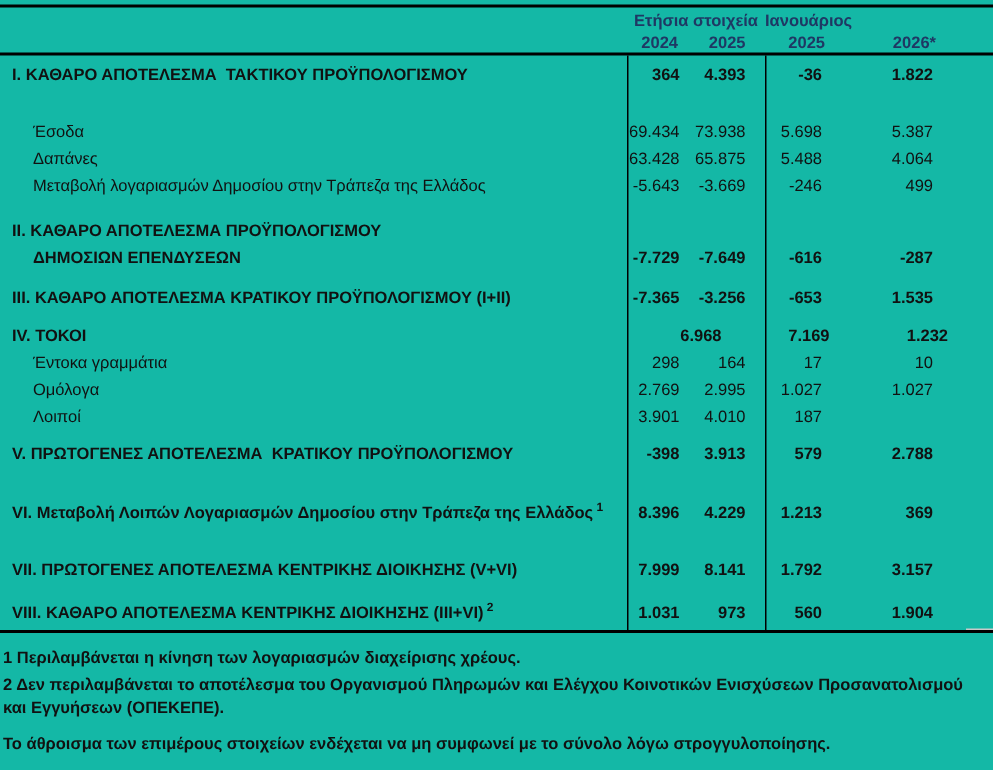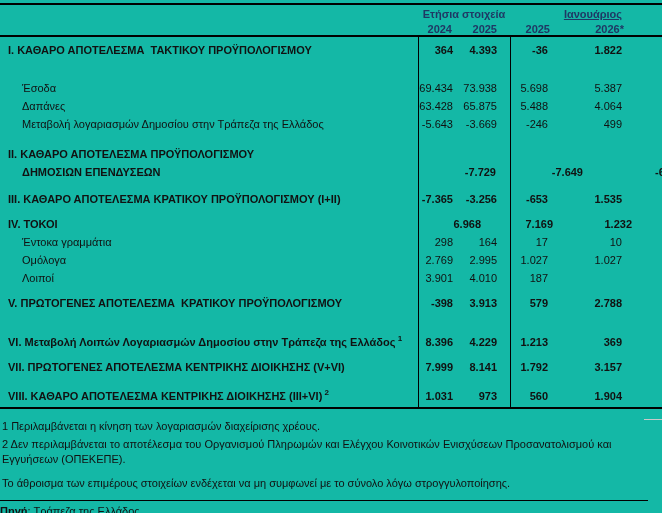--- a/index.html
+++ b/index.html
@@ -18,21 +18,21 @@
   .rule.thin { border-top-width: 1.5px; }
   .top-rule { margin-top: 3px; }
 
   
   .thead { position: relative; height: 30px; }
   .hgroup-row, .hyear-row { display: flex; align-items: flex-end; }
   .hgroup-row { height: 15px; }
   .hyear-row { height: 15px; }
   .hspacer { width: 418px; flex: none; }
   .hgroup1 { width: 92px; flex: none; text-align: center; font-weight: 700; color: var(--hdr); }
-  .hgroup2 { width: 152px; flex: none; text-align: right; padding-right: 40px; font-weight: 700; color: var(--hdr); text-decoration: underline; }
+  .hgroup2 { width: 152px; flex: none; text-align: left; padding-right: 30px; font-weight: 700; color: var(--hdr); }
   .hy { flex: none; text-align: right; font-weight: 700; color: var(--hdr); }
   .hy.c1 { width: 42px; padding-right: 8px; }
   .hy.c2 { width: 50px; padding-right: 13px; }
   .hy.c3 { width: 52px; padding-right: 12px; }
   .hy.c4 { width: 100px; padding-right: 38px; }
 
   
   .tbody { position: relative; padding-top: 4px; padding-bottom: 2px; }
   .vline { position: absolute; top: 0; bottom: 0; width: 0; border-left: 1px solid #000; }
   .vline.v1 { left: 418px; }
@@ -43,21 +43,21 @@
   .trow.sub .row-label { padding-left: 22px; }
   .row-label .l2 { padding-left: 14px; }
   .row-label sup { font-size: 8px; vertical-align: super; line-height: 0; }
   .num { flex: none; text-align: right; }
   .num.c1 { width: 42px; padding-right: 7px; }
   .num.c2 { width: 50px; padding-right: 13px; }
   .num.c3 { width: 52px; padding-right: 14px; }
   .num.c4 { width: 100px; padding-right: 40px; }
 
   
-  .notes { padding-left: 2px; }
+  .notes { padding-left: 2px; font-weight: bold; }
   .fn { line-height: 15px; max-width: 648px; }
   .fn1 { margin-top: 10px; }
   .fn2 { margin-top: 3px; }
   .fn3 { margin-top: 9px; }
   .footer-rule { margin-top: 9px; width: 648px; border-top-width: 1.5px; }
   .footer { margin-top: 3px; line-height: 15px; }
   .src b { font-weight: 700; }
   .artifact-line { position: absolute; right: 0; top: 419px; width: 18px; border-top: 1px solid #c9c9c9; }
 </style>
 </head>
@@ -109,21 +109,21 @@
     <div class="num c3">5.488</div>
     <div class="num c4">4.064</div>
   </div>
       <div class="trow sub">
     <div class="row-label"><span class="l1">Μεταβολή λογαριασμών Δημοσίου στην Τράπεζα της Ελλάδος</span></div>
     <div class="num c1">-5.643</div>
     <div class="num c2">-3.669</div>
     <div class="num c3">-246</div>
     <div class="num c4">499</div>
   </div>
-      <div class="trow section" style="margin-top: 12px; gap: 43px;">
+      <div class="trow section" style="margin-top: 12px;">
     <div class="row-label"><span class="l1">II. ΚΑΘΑΡΟ ΑΠΟΤΕΛΕΣΜΑ ΠΡΟΫΠΟΛΟΓΙΣΜΟΥ</span><div class="l2">ΔΗΜΟΣΙΩΝ ΕΠΕΝΔΥΣΕΩΝ</div></div>
     <div class="num c1">-7.729</div>
     <div class="num c2">-7.649</div>
     <div class="num c3">-616</div>
     <div class="num c4">-287</div>
   </div>
       <div class="trow section" style="margin-top: 9px;">
     <div class="row-label"><span class="l1">III. ΚΑΘΑΡΟ ΑΠΟΤΕΛΕΣΜΑ ΚΡΑΤΙΚΟΥ ΠΡΟΫΠΟΛΟΓΙΣΜΟΥ (I+II)</span></div>
     <div class="num c1">-7.365</div>
     <div class="num c2">-3.256</div>
@@ -164,21 +164,21 @@
     <div class="num c3">579</div>
     <div class="num c4">2.788</div>
   </div>
       <div class="trow section" style="margin-top: 21px;">
     <div class="row-label"><span class="l1">VI. Μεταβολή Λοιπών Λογαριασμών Δημοσίου στην Τράπεζα της Ελλάδος<sup>&nbsp;1</sup></span></div>
     <div class="num c1">8.396</div>
     <div class="num c2">4.229</div>
     <div class="num c3">1.213</div>
     <div class="num c4">369</div>
   </div>
-      <div class="trow section" style="margin-top: 7px;">
+      <div class="trow section" style="margin-top: 20px;">
     <div class="row-label"><span class="l1">VII. ΠΡΩΤΟΓΕΝΕΣ ΑΠΟΤΕΛΕΣΜΑ ΚΕΝΤΡΙΚΗΣ ΔΙΟΙΚΗΣΗΣ (V+VI)</span></div>
     <div class="num c1">7.999</div>
     <div class="num c2">8.141</div>
     <div class="num c3">1.792</div>
     <div class="num c4">3.157</div>
   </div>
       <div class="trow section" style="margin-top: 11px;">
     <div class="row-label"><span class="l1">VIII. ΚΑΘΑΡΟ ΑΠΟΤΕΛΕΣΜΑ ΚΕΝΤΡΙΚΗΣ ΔΙΟΙΚΗΣΗΣ (III+VI)<sup>&nbsp;2</sup></span></div>
     <div class="num c1">1.031</div>
     <div class="num c2">973</div>

